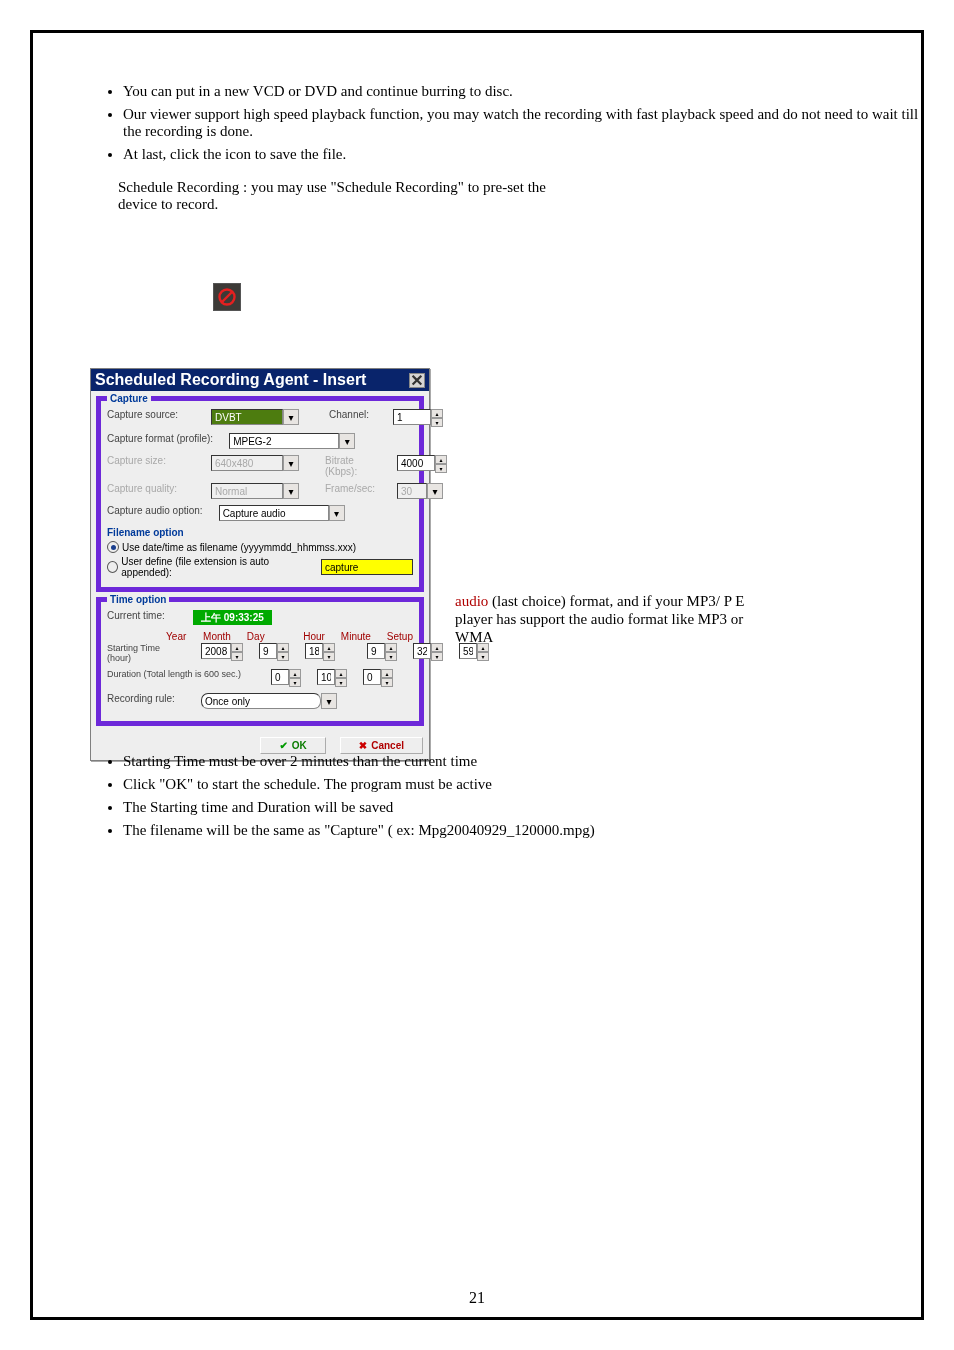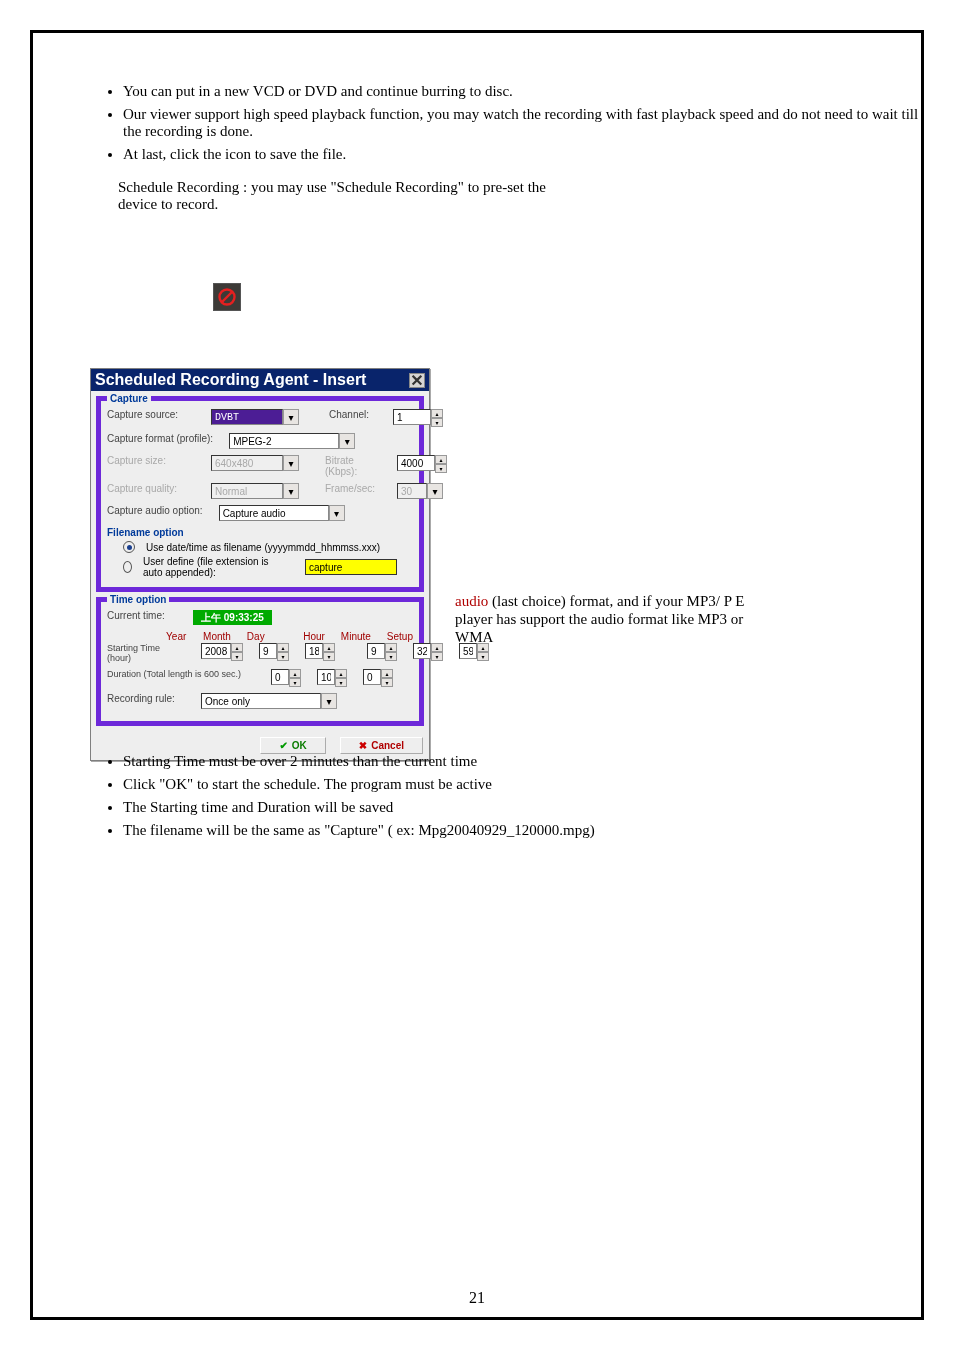--- a/index.html
+++ b/index.html
@@ -24,21 +24,21 @@
 .lbl-dis{color:#a9a9a9}
 .sunken{background:#fff;border:1px inset #888;height:16px;font-size:10px;padding:0 3px;box-sizing:border-box}
 .sunken-dis{background:#efefef;color:#a9a9a9}
 .combo{width:72px}
 .combo-full{width:110px}
 .spin{display:flex}
 .spin input{width:38px}
 .spin .ud{width:12px;display:flex;flex-direction:column}
 .spin .ud span{flex:1;border:1px solid #999;background:#e8e5e2;font-size:6px;display:flex;align-items:center;justify-content:center;cursor:pointer}
 .dropbtn{width:14px;border:1px solid #999;background:#e8e5e2;display:flex;align-items:center;justify-content:center;cursor:pointer}
-.radio-row{display:flex;align-items:center;gap:11px;font-size:10px;margin:3px 16px}
+.radio-row{display:flex;align-items:center;gap:3px;font-size:10px;margin:3px 0}
 .radio-dot{width:10px;height:10px;border:1px solid #555;border-radius:50%;display:inline-flex;align-items:center;justify-content:center}
 .radio-dot.on::after{content:"";width:5px;height:5px;background:#1a3f8e;border-radius:50%}
 .yellowbox{background:#ff0;border:1px solid #333;height:16px;width:92px;font-size:10px;padding:0 3px;box-sizing:border-box}
 .greenbox{background:#0a0;color:#fff;font-weight:bold;padding:0 8px;height:15px;display:inline-flex;align-items:center}
 .sublbl{color:#a00000;font-size:10px}
 .btn{display:inline-flex;align-items:center;gap:4px;padding:2px 18px;background:#eee;border:1px outset #fff;font-weight:bold;cursor:pointer}
 .buttonbar{display:flex;justify-content:flex-end;gap:14px;padding:6px}
 .tiny-in{width:30px}
 
 
@@ -81,21 +81,21 @@
     <span>Scheduled Recording Agent - Insert</span>
     <span class="dlg-close">✕</span>
   </div>
 
   <div class="grp">
     <span class="grp-title">Capture</span>
 
     <div class="row">
       <span class="lbl">Capture source:</span>
       <div style="display:flex">
-        <input class="sunken combo" style="background: #4c1d95; color: rgb(255, 255, 255); font-family: Liberation Mono, monospace;" value="DVBT">
+        <input class="sunken combo" style="background: #4d7c0f; color: rgb(255, 255, 255);" value="DVBT">
         <span class="dropbtn">▾</span>
       </div>
       <span class="lbl" style="min-width:48px;margin-left:14px">Channel:</span>
       <div class="spin">
               <input class="sunken tiny-in" value="1" style="">
               <span class="ud">
                 <span>▴</span>
                 <span>▾</span>
               </span>
             </div>
@@ -245,21 +245,21 @@
               <span class="ud">
                 <span>▴</span>
                 <span>▾</span>
               </span>
             </div>
     </div>
 
     <div class="row" style="margin-top:6px">
       <span class="lbl" style="min-width:78px">Recording rule:</span>
       <div style="display:flex">
-              <input class="sunken" style="width: 120px;" value="Once only">
+              <input class="sunken" style="width: 120px; border-radius: 7px;" value="Once only">
               <span class="dropbtn">▾</span>
             </div>
     </div>
   </div>
 
   <div class="buttonbar">
     <span class="btn">
             <span style="color:#090">✔</span>
             <span style="color:#0a7c00">OK</span>
           </span>

